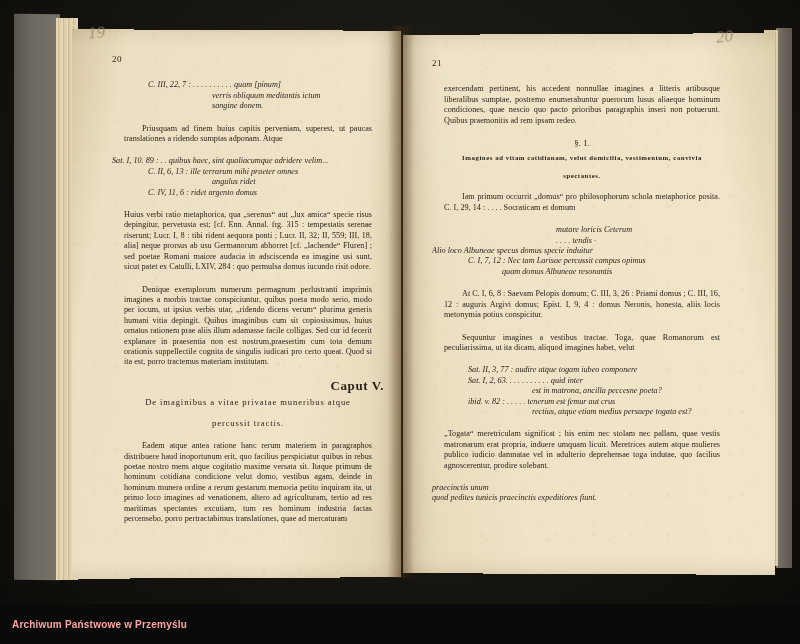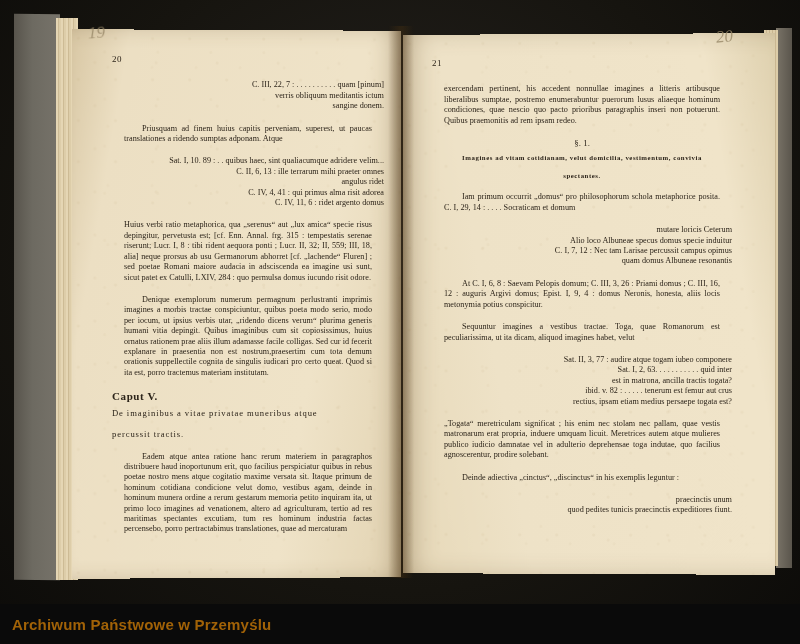--- a/index.html
+++ b/index.html
@@ -57,41 +57,41 @@
 
   
   .txt{position:absolute;color:#2c241a;font-size:8.2px;line-height:10.4px;
     text-align:justify;font-family:"Liberation Serif",serif;}
   .txt.l{left:112px;top:54px;width:272px;}
   .txt.r{left:432px;top:58px;width:300px;}
 
   .pnum{font-size:9px;letter-spacing:.4px;display:block;margin-bottom:16px;}
   .pnum.right{text-align:left;}
 
-  .v{display:block;text-align:right;text-indent:0;}
+  .v{display:block;text-align:left;text-indent:0;font-style:italic;}
   .ind1{padding-left:36px;}
   .ind2{padding-left:70px;}
   .ind3{padding-left:100px;}
   .ind4{padding-left:124px;}
   p{margin:12px;text-indent:18px;text-align:justify;}
   p.noind{text-indent:0;}
 
-  .caput{display:block;text-align:left;font-weight:bold;font-size:11px;
+  .caput{display:block;text-align:right;font-weight:bold;font-size:13px;
     margin:13px 0 5px 0;letter-spacing:.6px;}
-  .caput-sub{display:block;font-size:8.6px;
+  .caput-sub{display:block;text-align:center;font-size:8.6px;
     letter-spacing:.9px;line-height:12px;margin-bottom:9px;}
   .sec{display:block;text-align:center;font-size:9px;margin:11px 0 5px 0;}
   .sec-sub{display:block;text-align:center;font-size:6.8px;font-weight:bold;
     letter-spacing:.55px;line-height:9.5px;margin-bottom:8px;}
 
   
   #watermark{position:absolute;left:0;bottom:0;width:800px;height:40px;
     background:#0a0a0a;display:flex;align-items:center;}
-  #watermark span{color:#a16207;font-family:"Liberation Sans",sans-serif;
-    font-size:15px;font-weight:bold;padding-left:12px;letter-spacing:.2px;}
+  #watermark span{color:#fca5a5;font-family:"Liberation Sans",sans-serif;
+    font-size:10px;font-weight:bold;padding-left:12px;letter-spacing:.2px;}
 </style>
 </head>
 <body>
 
 <div id="scan">
 
   <div class="backdrop"></div>
 
   <div class="cover-left"></div>
   <div class="cover-right"></div>
@@ -106,21 +106,20 @@
     <span class="pnum">20</span>
 
     <span class="v ind1">C. III, 22, 7 : . . . . . . . . . . quam [pinum]</span>
     <span class="v ind3">verris obliquum meditantis ictum</span>
     <span class="v ind3">sangine donem.</span>
 
     <p>Priusquam ad finem huius capitis perveniam, superest, ut paucas translationes a ridendo sumptas adponam.  Atque</p>
     <span class="v">Sat. I, 10. 89 : . . quibus haec, sint qualiacumque adridere velim...</span>
     <span class="v ind1">C. II, 6, 13 : ille terrarum mihi praeter omnes</span>
     <span class="v ind3">angulus ridet</span>
-    <span class="v ind1">C. IV, 4, 41 : qui primus alma risit adorea</span>
     <span class="v ind1">C. IV, 11, 6 : ridet argento domus</span>
 
     <p class="noind">Huius verbi ratio metaphorica, qua „serenus“ aut „lux amica“ specie risus depingitur, pervetusta est;  [cf. Enn. Annal. frg. 315 : tempestatis serenae riserunt; Lucr. I, 8 : tibi rident aequora ponti ; Lucr. II, 32; II, 559; III, 18, alia] neque prorsus ab usu Germanorum abhorret [cf. „lachende“ Fluren] ; sed poetae Romani maiore audacia in adsciscenda ea imagine usi sunt, sicut patet ex Catulli, LXIV, 284 : quo permulsa domus iucundo risit odore.</p>
     <p>Denique exemplorum numerum permagnum perlustranti imprimis imagines a morbis tractae conspiciuntur, quibus poeta modo serio, modo per iocum, ut ipsius verbis utar, „ridendo dicens verum“ plurima generis humani vitia depingit. Quibus imaginibus cum sit copiosissimus, huius ornatus rationem prae aliis illum adamasse facile colligas. Sed cur id fecerit explanare in praesentia non est nostrum,praesertim cum tota demum orationis suppellectile cognita de singulis iudicari pro certo queat.  Quod si ita est, porro tractemus materiam institutam.</p>
 
     <span class="caput">Caput V.</span>
     <span class="caput-sub">De imaginibus a vitae privatae muneribus atque</span>
     <span class="caput-sub">percussit tractis.</span>
 
     <p>Eadem atque antea ratione hanc rerum materiem in paragraphos distribuere haud inoportunum erit, quo facilius perspiciatur quibus in rebus poetae nostro mens atque cogitatio maxime versata sit. Itaque primum de hominum cotidiana condicione velut domo, vestibus agam,  deinde  in  hominum  munera  ordine a rerum gestarum memoria petito inquiram ita, ut primo loco imagines ad venationem, altero ad agriculturam, tertio ad res maritimas spectantes excutiam, tum res hominum industria factas percensebo, porro pertractabimus translationes, quae ad mercaturam</p>
@@ -134,35 +133,35 @@
     <span class="pnum right">21</span>
 
     <p class="noind">exercendam pertinent, his accedent nonnullae imagines a litteris artibusque liberalibus sumptae, postremo enumerabuntur puerorum lusus aliaeque hominum condiciones, quae nescio quo pacto prioribus paragraphis inseri non potuerunt.  Quibus praemonitis ad rem ipsam redeo.</p>
 
     <span class="sec">§. 1.</span>
     <span class="sec-sub">Imagines ad vitam cotidianam, velut domicilia, vestimentum, convivia</span>
     <span class="sec-sub">spectantes.</span>
 
     <p>Iam primum occurrit  „domus“  pro philosophorum schola metaphorice posita. C. I, 29, 14 : . . . .  Socraticam et domum</p>
     <span class="v ind4">mutare loricis Ceterum</span>
+    <span class="v ind4">. . . . tendis ·</span>
     <span class="v">Alio loco Albuneae specus domus specie induitur</span>
     <span class="v ind1">C. I, 7, 12 : Nec tam Larisae percussit campus opimus</span>
     <span class="v ind2">quam domus Albuneae resonantis</span>
 
     <p>At C. I, 6, 8 : Saevam Pelopis domum; C. III, 3, 26 : Priami domus ; C. III, 16, 12 : auguris Argivi domus; Epist. I, 9, 4 : domus Neronis, honesta, aliis locis metonymia potius conspicitur.</p>
     <p>Sequuntur imagines a vestibus tractae. Toga, quae Romanorum est peculiarissima, ut ita dicam, aliquod imagines habet, velut</p>
     <span class="v ind1">Sat. II, 3, 77 : audire atque togam iubeo componere</span>
 
     <span class="v ind1">Sat. I, 2, 63. . . . . . . . . . .  quid inter</span>
-    <span class="v ind3">est in matrona, ancilla tractis togata?</span>
+    <span class="v ind3">est in matrona, ancilla peccesne poeta?</span>
     <span class="v ind1">ibid. v. 82 : . . . . . tenerum est femur aut crus</span>
-    <span class="v ind3">rectius, ipsam etiam medius persaepe togata est?</span>
+    <span class="v ind3">rectius, atque etiam medius persaepe togata est?</span>
 
     <p class="noind">„Togata“ meretriculam significat ; his enim nec stolam nec pallam, quae vestis matronarum erat propria, induere umquam licuit. Meretrices autem atque mulieres publico iudicio damnatae  vel  in adulterio deprehensae toga  indutae,  quo  facilius  agnoscerentur, prodire solebant.</p>
-    <p>Deinde adiectiva „cinctus“, „discinctus“ in his exemplis leguntur :</p>
 
     <span class="v">praecinctis unum</span>
     <span class="v">quod pedites tunicis praecinctis expeditiores fiunt.</span>
   </div>
 
   <div class="gutter"></div>
 
   <div class="folio f-left">19</div>
   <div class="folio f-right">20</div>
 

